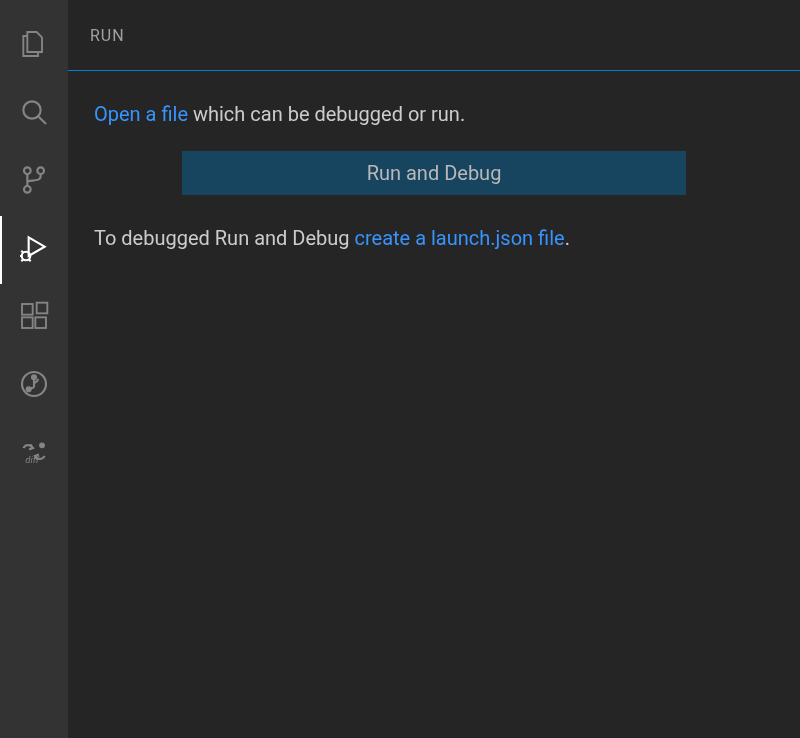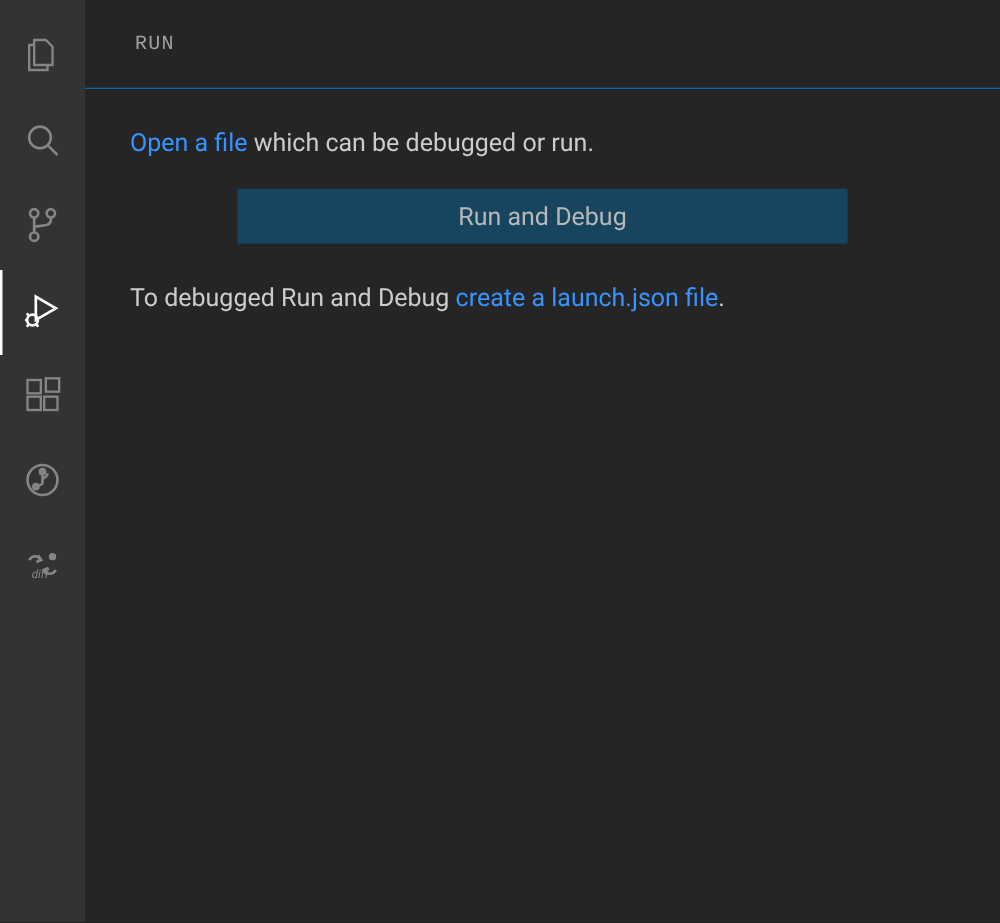--- a/index.html
+++ b/index.html
@@ -61,31 +61,30 @@
     }
     .panel-header-wrapper {
       position: absolute;
       left: 68px;
       top: 0;
       right: 0;
       height: 70px;
       background: #252526;
       display: flex;
       align-items: center;
-      padding-left: 40px;
-      font-family: Liberation Mono, monospace;
+      padding-left: 22px;
     }
     .panel-header {
       font-size: 16px;
       letter-spacing: 1px;
       color: #a0a0a0;
       font-weight: 400;
     }
     .panel-body {
-      padding: 28px 36px;
+      padding: 28px 26px;
       font-size: 20px;
       line-height: 1.5;
     }
     .intro-text {
       margin-bottom: 22px;
       color: #cccccc;
     }
     .link {
       color: #3794ff;
       cursor: pointer;

